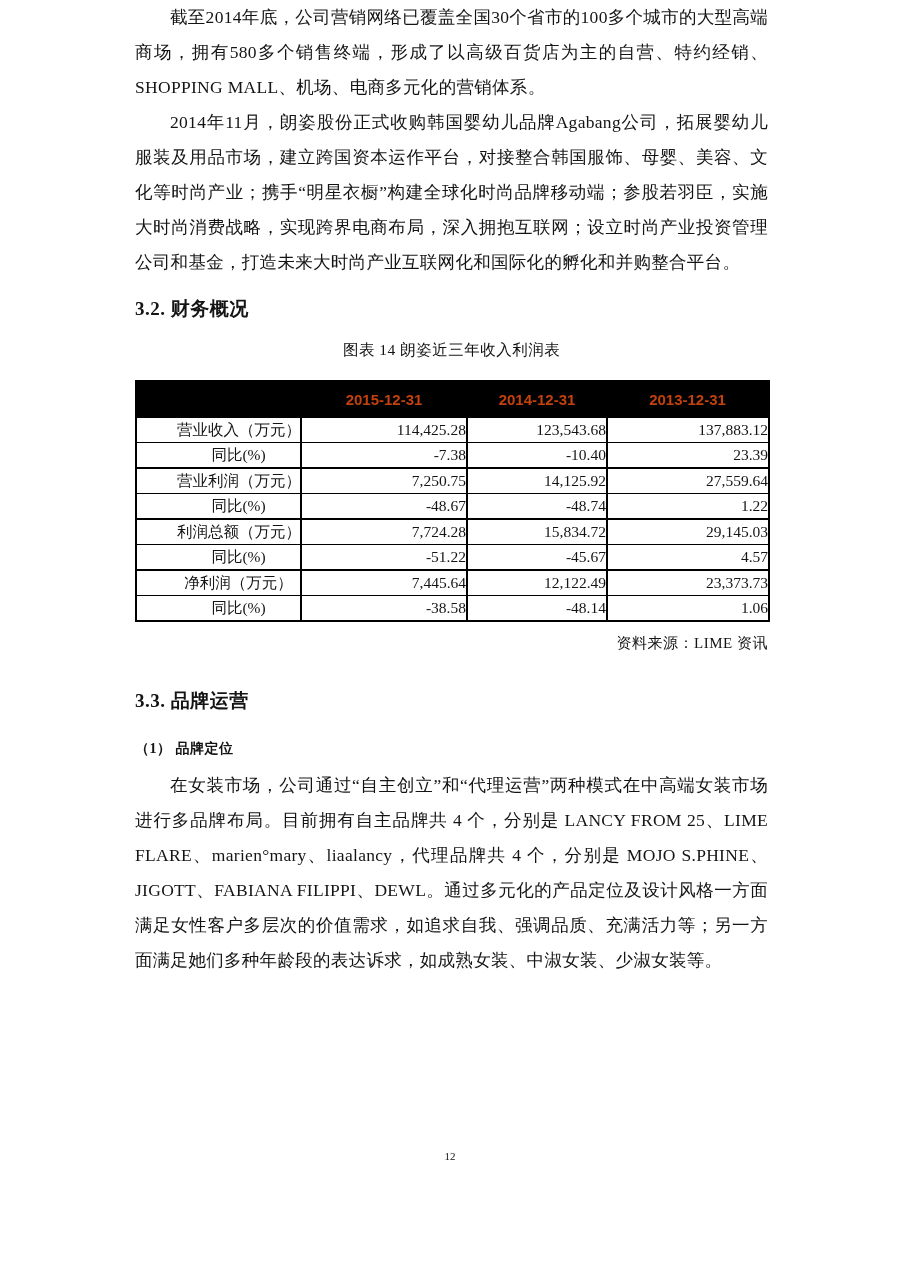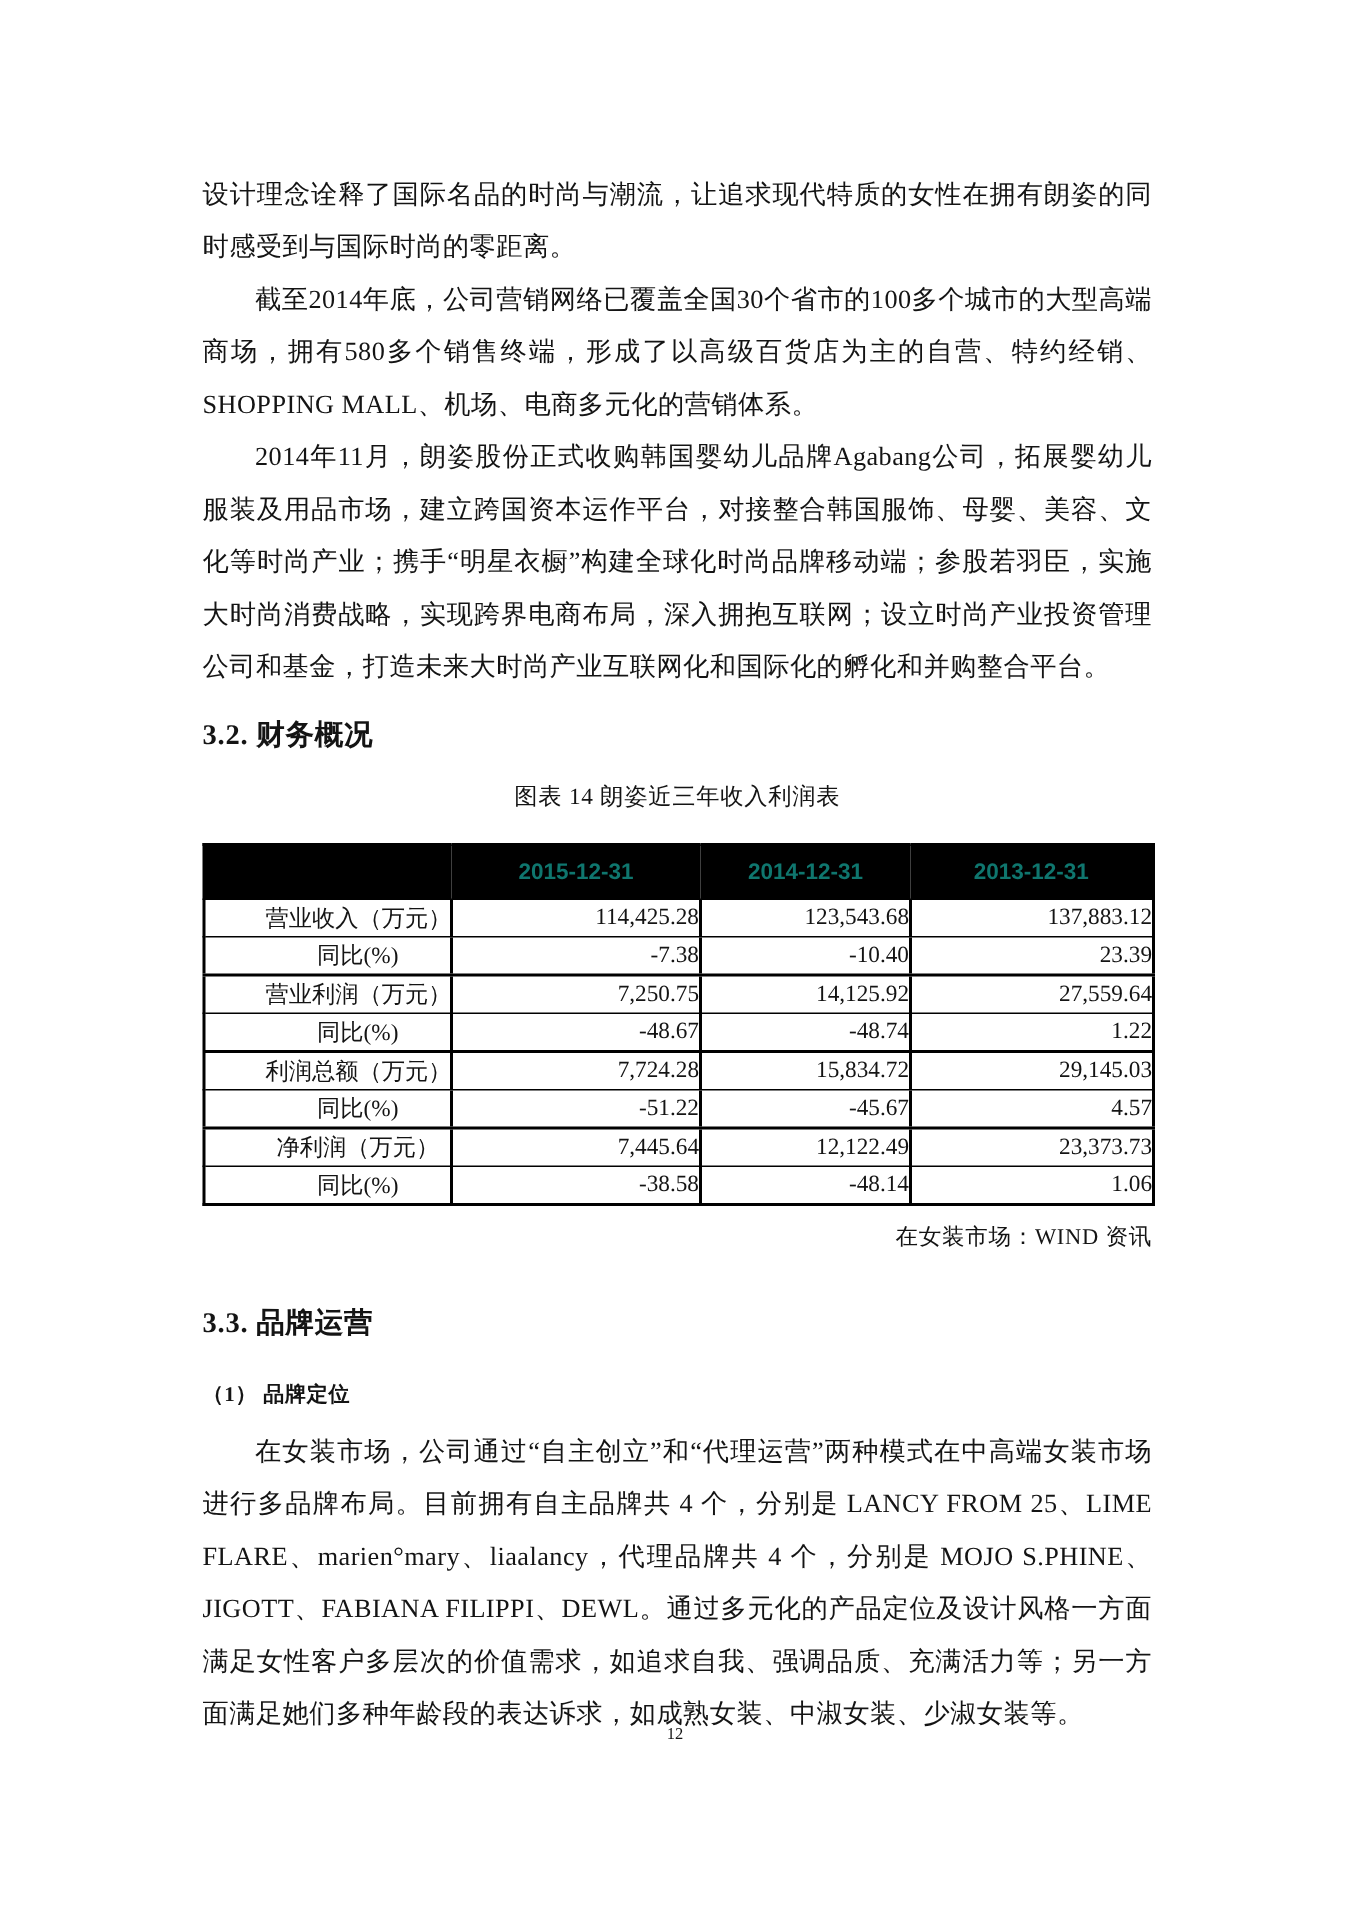--- a/index.html
+++ b/index.html
@@ -53,21 +53,21 @@
     border-collapse: collapse;
     border: 2px solid #000;
     table-layout: fixed;
   }
   table.fin-table col.c-label { width: 165px; }
   table.fin-table col.c-v1 { width: 166px; }
   table.fin-table col.c-v2 { width: 140px; }
   table.fin-table col.c-v3 { width: 162px; }
   table.fin-table thead th {
     background: #000000;
-    color: #0f766e;
+    color: #c2410c;
     height: 35px;
     font-family: "Liberation Sans", "DejaVu Sans", sans-serif;
     font-weight: bold;
     font-size: 15px;
     text-align: center;
     border: 0;
     padding: 0;
   }
   table.fin-table td {
     height: 24px;
@@ -109,21 +109,20 @@
     font-family: "Liberation Serif", "DejaVu Serif", serif;
     color: #141414;
   }
 </style>
 </head>
 <body>
 
 <div class="page">
   <div class="content">
 
-    <p class="body-para first-para">设计理念诠释了国际名品的时尚与潮流，让追求现代特质的女性在拥有朗姿的同时感受到与国际时尚的零距离。</p>
     <p class="body-para indent">截至2014年底，公司营销网络已覆盖全国30个省市的100多个城市的大型高端商场，拥有580多个销售终端，形成了以高级百货店为主的自营、特约经销、SHOPPING MALL、机场、电商多元化的营销体系。</p>
     <p class="body-para indent">2014年11月，朗姿股份正式收购韩国婴幼儿品牌Agabang公司，拓展婴幼儿服装及用品市场，建立跨国资本运作平台，对接整合韩国服饰、母婴、美容、文化等时尚产业；携手“明星衣橱”构建全球化时尚品牌移动端；参股若羽臣，实施大时尚消费战略，实现跨界电商布局，深入拥抱互联网；设立时尚产业投资管理公司和基金，打造未来大时尚产业互联网化和国际化的孵化和并购整合平台。</p>
 
     <h2 class="sec-heading">3.2. 财务概况</h2>
 
     <p class="table-caption">图表 14 朗姿近三年收入利润表</p>
 
     <table class="fin-table">
       <colgroup>
         <col class="c-label">
@@ -184,21 +183,21 @@
         </tr>
         <tr>
           <td class="row-label">同比(%)</td>
           <td class="num">-38.58</td>
           <td class="num">-48.14</td>
           <td class="num">1.06</td>
         </tr>
       </tbody>
     </table>
 
-    <p class="source-note">在女装市场：WIND 资讯</p>
+    <p class="source-note">资料来源：LIME 资讯</p>
 
     <h2 class="sec-heading sec-heading-33">3.3. 品牌运营</h2>
     <h3 class="sub-heading">（1） 品牌定位</h3>
 
     <p class="body-para indent brand-para">在女装市场，公司通过“自主创立”和“代理运营”两种模式在中高端女装市场进行多品牌布局。目前拥有自主品牌共 4 个，分别是 LANCY FROM 25、LIME FLARE、marien°mary、liaalancy，代理品牌共 4 个，分别是 MOJO S.PHINE、JIGOTT、FABIANA FILIPPI、DEWL。通过多元化的产品定位及设计风格一方面满足女性客户多层次的价值需求，如追求自我、强调品质、充满活力等；另一方面满足她们多种年龄段的表达诉求，如成熟女装、中淑女装、少淑女装等。</p>
 
   </div>
 
   <div class="page-number">12</div>
 </div>

